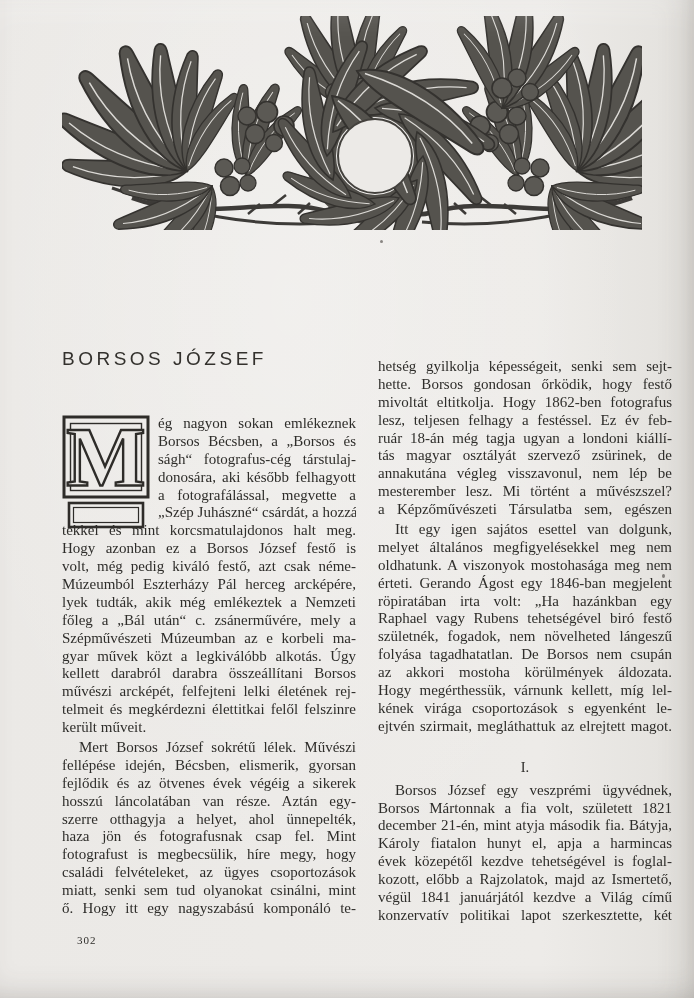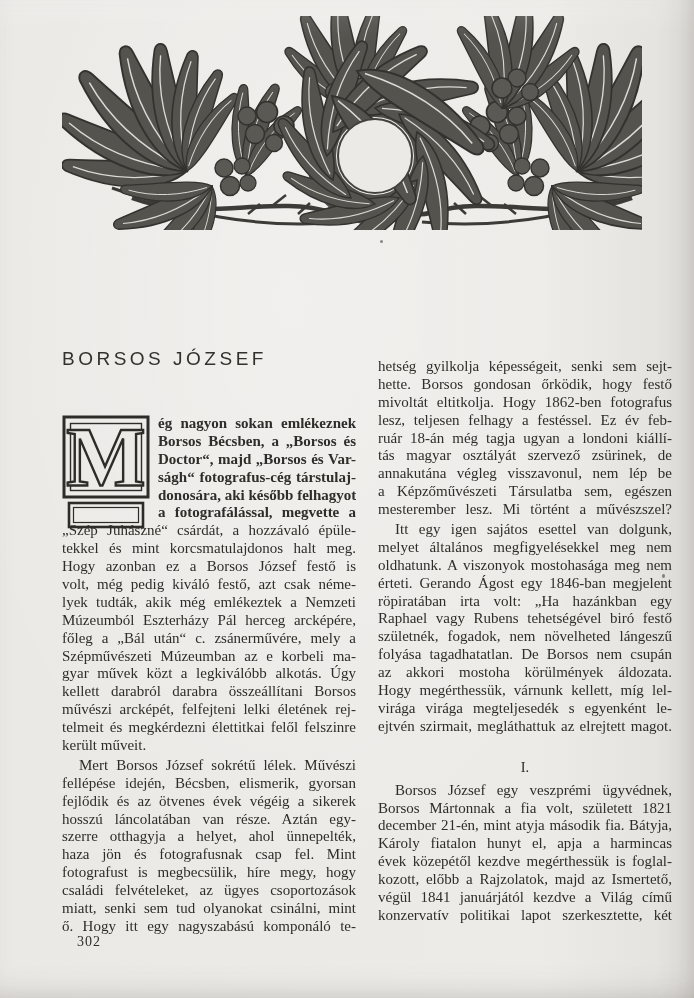--- a/index.html
+++ b/index.html
@@ -35,32 +35,32 @@
   .col-right{left:378px;top:358px;}
   .p{position:relative;}
   .tline{
     height:17.9px;line-height:17.9px;font-size:15px;
     text-align:justify;text-align-last:justify;
     white-space:nowrap;overflow:hidden;
     color:#2e2d2a;
   }
   .endshort .tline:last-child{text-align-last:left;}
   .ind .tline:first-child{padding-left:17px;}
-  .p1 .lines .tline:nth-child(-n+6){margin-left:96px;font-weight:bold;}
+  .p1 .lines .tline:nth-child(-n+6){margin-left:96px;}
   .p2l{margin-top:2px;}
   .p2r{margin-top:2px;}
   .p3r{margin-top:6px;}
   .dropcap{position:absolute;left:0;top:0;width:88px;height:114px;}
   .section-heading{
     margin-top:22px;height:18px;line-height:18px;
     text-align:center;font-size:14.5px;color:#2e2d2a;
   }
   .pagenum{
     position:absolute;left:77px;top:934px;
-    font-size:14px;color:#2e2d2a;letter-spacing:1px;
+    font-size:11px;color:#2e2d2a;letter-spacing:1px;
   }
   .speck{position:absolute;border-radius:50%;background:rgba(52,48,44,.55);}
   .speck.s1{left:380px;top:240px;width:3px;height:3px;}
   .speck.s2{left:662px;top:574px;width:3px;height:4px;}
 </style>
 </head>
 <body>
 
 <div class="page">
 
@@ -159,30 +159,29 @@
           <rect x="2" y="2" width="84" height="80" fill="none" stroke="#2e2c29" stroke-width="3"></rect>
           <rect x="8.5" y="8.5" width="71" height="67" fill="none" stroke="#2e2c29" stroke-width="1.4"></rect>
           <text x="44" y="71" text-anchor="middle" font-family="Liberation Serif, serif" font-weight="bold" font-size="84" fill="#eceae7" stroke="#2e2c29" stroke-width="2.4">M</text>
           <rect x="7" y="88" width="74" height="24" fill="none" stroke="#2e2c29" stroke-width="2.6"></rect>
           <rect x="11.5" y="92.5" width="65" height="15" fill="none" stroke="#2e2c29" stroke-width="1.2"></rect>
         </svg>
       </div>
       <div class="lines endshort">
           <div class="tline">ég nagyon sokan emlékeznek</div>
           <div class="tline">Borsos Bécsben, a „Borsos és</div>
-          <div class="tline">Doctor“, majd „Borsos és Var-</div>
           <div class="tline">ságh“ fotografus-cég társtulaj-</div>
           <div class="tline">donosára, aki később felhagyott</div>
           <div class="tline">a fotografálással, megvette a</div>
           <div class="tline">„Szép Juhászné“ csárdát, a hozzávaló épüle-</div>
           <div class="tline">tekkel és mint korcsmatulajdonos halt meg.</div>
           <div class="tline">Hogy azonban ez a Borsos József festő is</div>
           <div class="tline">volt, még pedig kiváló festő, azt csak néme-</div>
+          <div class="tline">Múzeumból Eszterházy Pál herceg arcképére,</div>
           <div class="tline">lyek tudták, akik még emlékeztek a Nemzeti</div>
-          <div class="tline">Múzeumból Eszterházy Pál herceg arcképére,</div>
           <div class="tline">főleg a „Bál után“ c. zsánerművére, mely a</div>
           <div class="tline">Szépművészeti Múzeumban az e korbeli ma-</div>
           <div class="tline">gyar művek közt a legkiválóbb alkotás. Úgy</div>
           <div class="tline">kellett darabról darabra összeállítani Borsos</div>
           <div class="tline">művészi arcképét, felfejteni lelki életének rej-</div>
           <div class="tline">telmeit és megkérdezni élettitkai felől felszinre</div>
           <div class="tline">került műveit.</div>
         </div>
     </div>
     <div class="p p2l ind">
@@ -201,44 +200,44 @@
 
   <div class="col col-right">
     <div class="p">
         <div class="tline">hetség gyilkolja képességeit, senki sem sejt-</div>
         <div class="tline">hette. Borsos gondosan őrködik, hogy festő</div>
         <div class="tline">mivoltát eltitkolja. Hogy 1862-ben fotografus</div>
         <div class="tline">lesz, teljesen felhagy a festéssel. Ez év feb-</div>
         <div class="tline">ruár 18-án még tagja ugyan a londoni kiállí-</div>
         <div class="tline">tás magyar osztályát szervező zsürinek, de</div>
         <div class="tline">annakutána végleg visszavonul, nem lép be</div>
+        <div class="tline">mesterember lesz. Mi történt a művészszel?</div>
         <div class="tline">a Képzőművészeti Társulatba sem, egészen</div>
-        <div class="tline">mesterember lesz. Mi történt a művészszel?</div>
       </div>
     <div class="p p2r ind">
         <div class="tline">Itt egy igen sajátos esettel van dolgunk,</div>
         <div class="tline">melyet általános megfigyelésekkel meg nem</div>
         <div class="tline">oldhatunk. A viszonyok mostohasága meg nem</div>
         <div class="tline">érteti. Gerando Ágost egy 1846-ban megjelent</div>
         <div class="tline">röpiratában irta volt: „Ha hazánkban egy</div>
         <div class="tline">Raphael vagy Rubens tehetségével biró festő</div>
         <div class="tline">születnék, fogadok, nem növelheted lángeszű</div>
         <div class="tline">folyása tagadhatatlan. De Borsos nem csupán</div>
         <div class="tline">az akkori mostoha körülmények áldozata.</div>
         <div class="tline">Hogy megérthessük, várnunk kellett, míg lel-</div>
-        <div class="tline">virága virága megteljesedék s egyenként le-</div>
+        <div class="tline">kének virága csoportozások s egyenként le-</div>
         <div class="tline">ejtvén szirmait, megláthattuk az elrejtett magot.</div>
       </div>
     <div class="section-heading">I.</div>
     <div class="p p3r ind">
         <div class="tline">Borsos József egy veszprémi ügyvédnek,</div>
         <div class="tline">Borsos Mártonnak a fia volt, született 1821</div>
         <div class="tline">december 21-én, mint atyja második fia. Bátyja,</div>
         <div class="tline">Károly fiatalon hunyt el, apja a harmincas</div>
-        <div class="tline">évek közepétől kezdve megérthessük is foglal-</div>
+        <div class="tline">évek közepétől kezdve tehetségével is foglal-</div>
         <div class="tline">kozott, előbb a Rajzolatok, majd az Ismertető,</div>
         <div class="tline">végül 1841 januárjától kezdve a Világ című</div>
         <div class="tline">konzervatív politikai lapot szerkesztette, két</div>
       </div>
   </div>
 
   <div class="pagenum">302</div>
 
   <div class="speck s1"></div>
   <div class="speck s2"></div>

